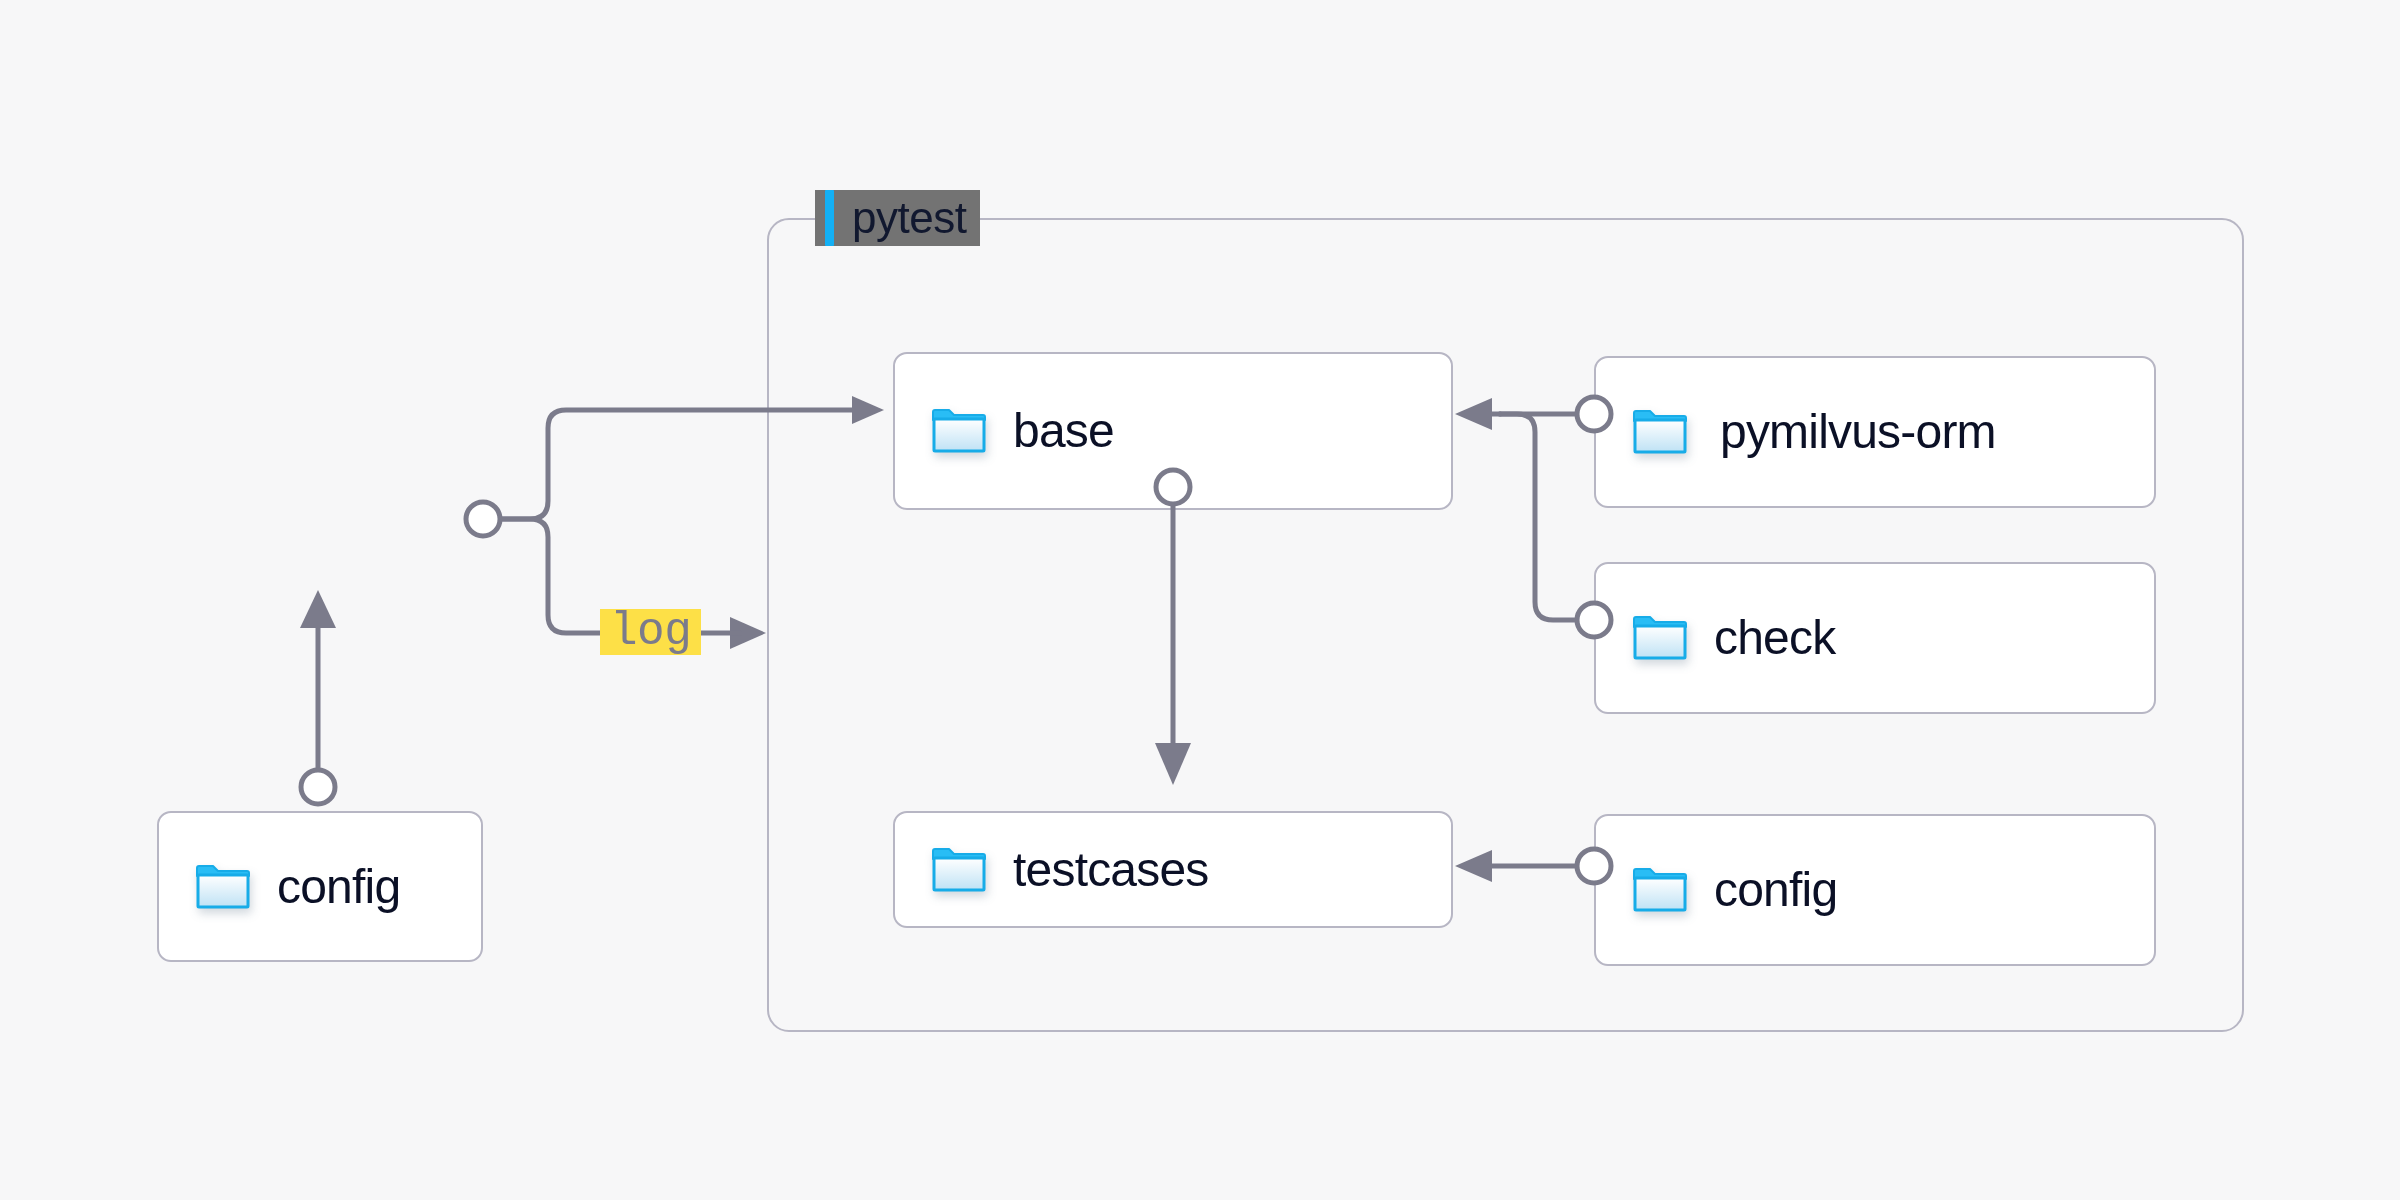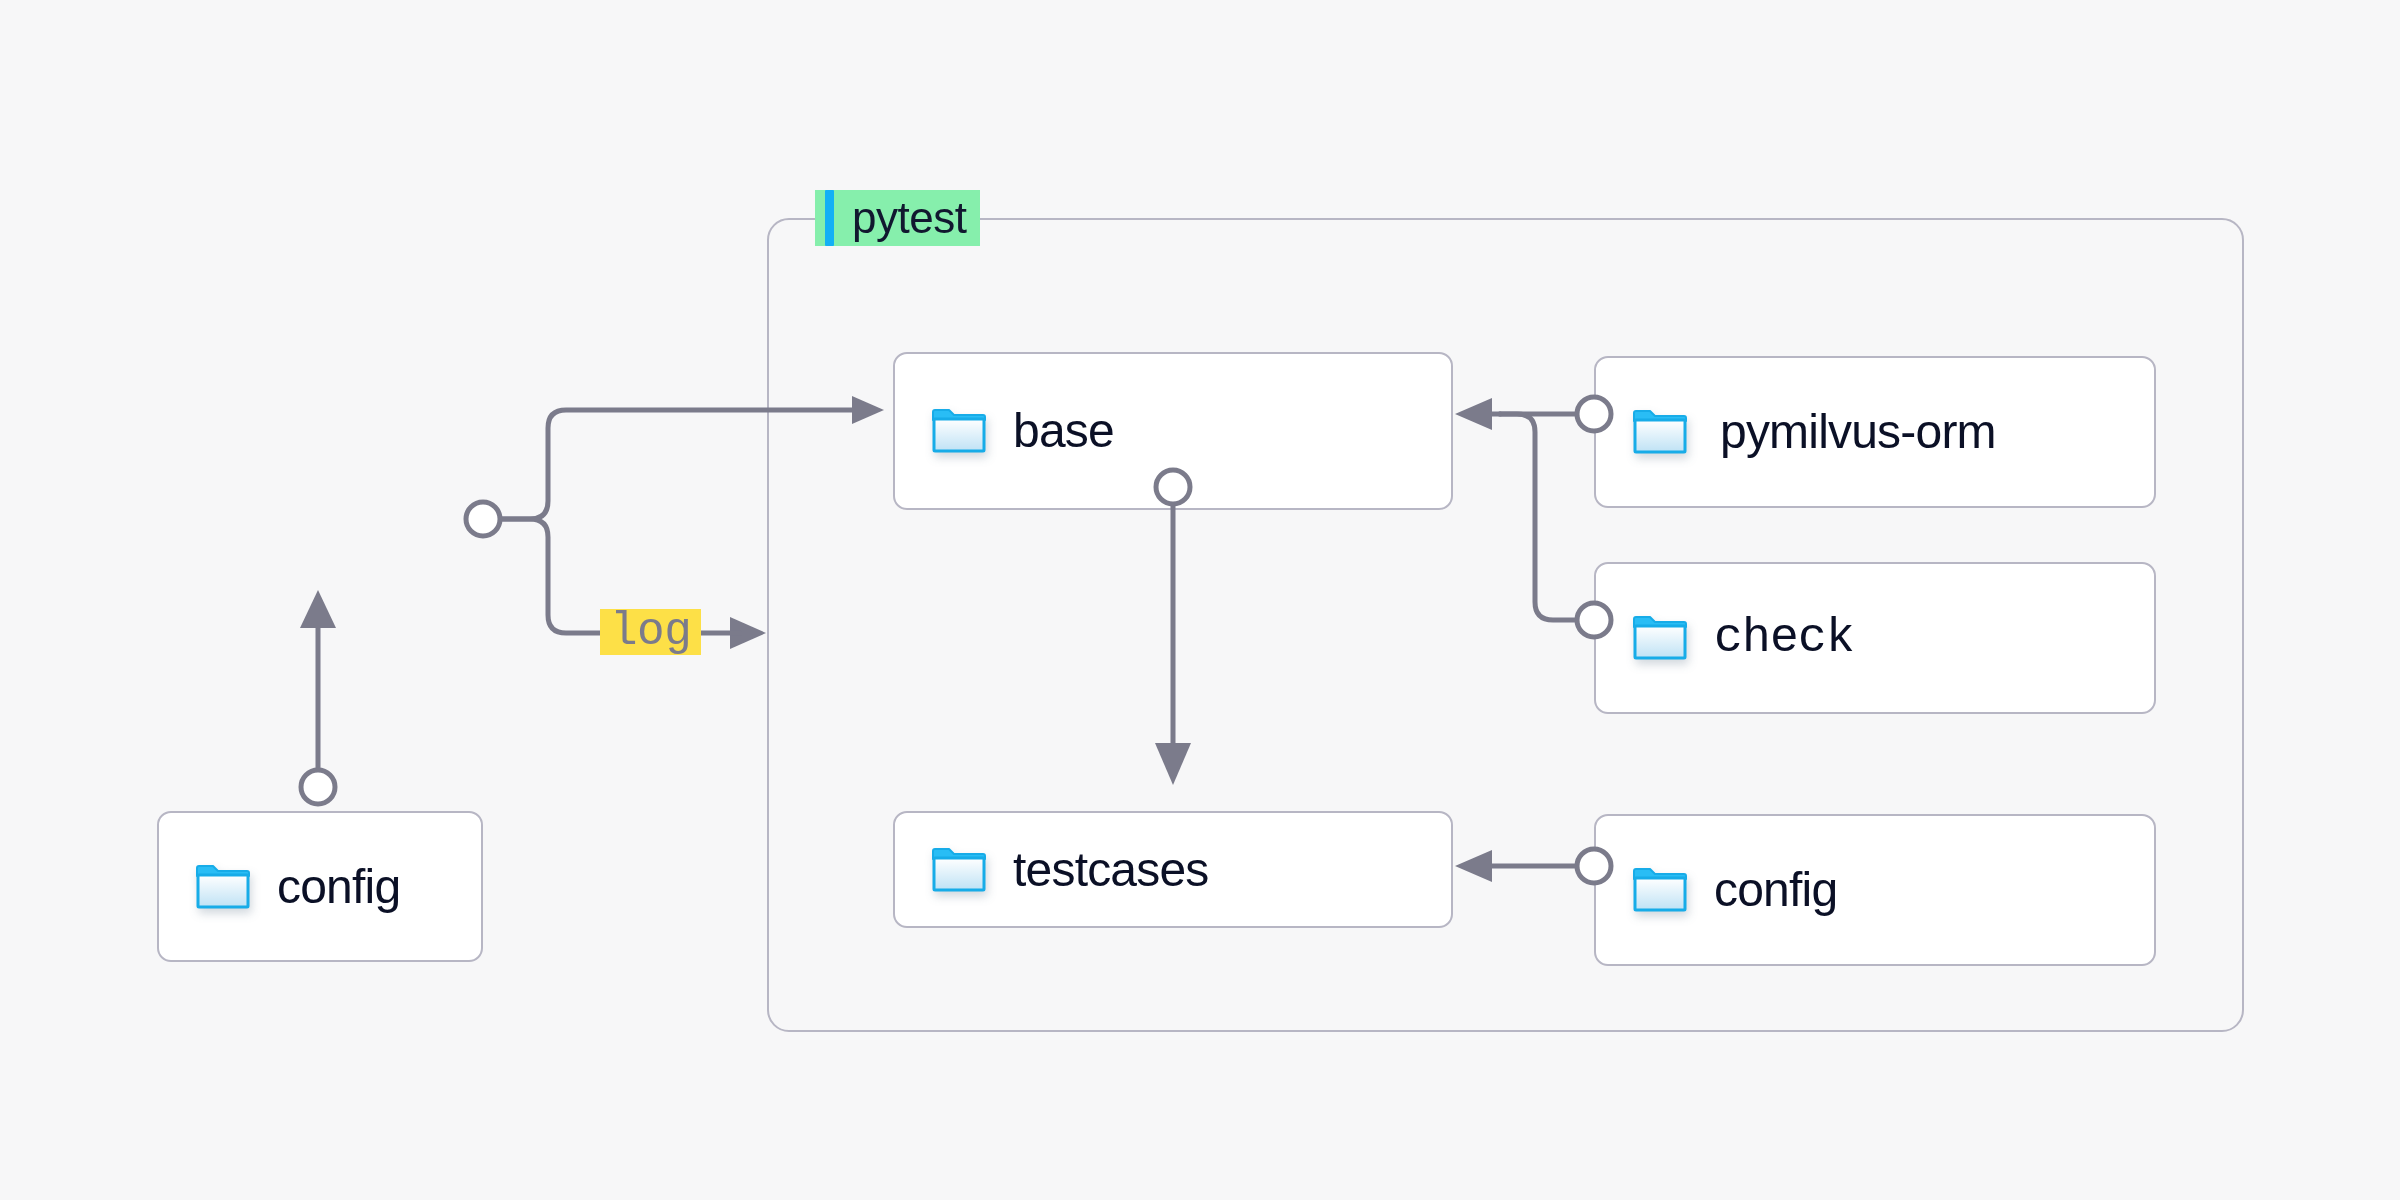--- a/index.html
+++ b/index.html
@@ -22,21 +22,21 @@
     border: 2px solid #b7b6c4;
     border-radius: 22px;
     background: transparent;
     box-sizing: border-box;
   }
   .group-label {
     position: absolute;
     display: flex;
     align-items: center;
     gap: 18px;
-    background: #86efac;
+    background: #737373;
     padding: 0 14px 0 10px;
     z-index: 6;
   }
   .group-bar {
     width: 9px;
     height: 56px;
     background: #13b0f5;
     border-radius: 1px;
     flex: none;
   }
@@ -236,21 +236,21 @@
             <stop offset="100%" stop-color="#bfe2f5"></stop>
           </linearGradient>
         </defs>
         <path d="M2 8 L2 4 Q2 2 4 2 L18 2 L23 7 L52 7 Q54 7 54 9 L54 12 L2 12 Z" fill="#29bdf5" stroke="#17ace8" stroke-width="2" stroke-linejoin="round"></path>
         <rect x="3" y="11" width="50" height="32" rx="1" fill="url(#fg5)" stroke="#17ace8" stroke-width="3"></rect>
       </svg>
     </span>
     <span class="node-label">pymilvus-orm</span>
   </div>
 
-  <div class="node" style="left:1594px; top:538px; width:562px; height:152px;font-family:Liberation Mono, monospace;">
+  <div class="node" style="left:1594px; top:538px; width:562px; height:152px;">
     <span class="folder-icon">
       <svg viewBox="0 0 56 46" width="56" height="46">
         <defs>
           <linearGradient id="fg6" x1="0" y1="0" x2="0" y2="1">
             <stop offset="0%" stop-color="#ffffff"></stop>
             <stop offset="100%" stop-color="#bfe2f5"></stop>
           </linearGradient>
         </defs>
         <path d="M2 8 L2 4 Q2 2 4 2 L18 2 L23 7 L52 7 Q54 7 54 9 L54 12 L2 12 Z" fill="#29bdf5" stroke="#17ace8" stroke-width="2" stroke-linejoin="round"></path>
         <rect x="3" y="11" width="50" height="32" rx="1" fill="url(#fg6)" stroke="#17ace8" stroke-width="3"></rect>

